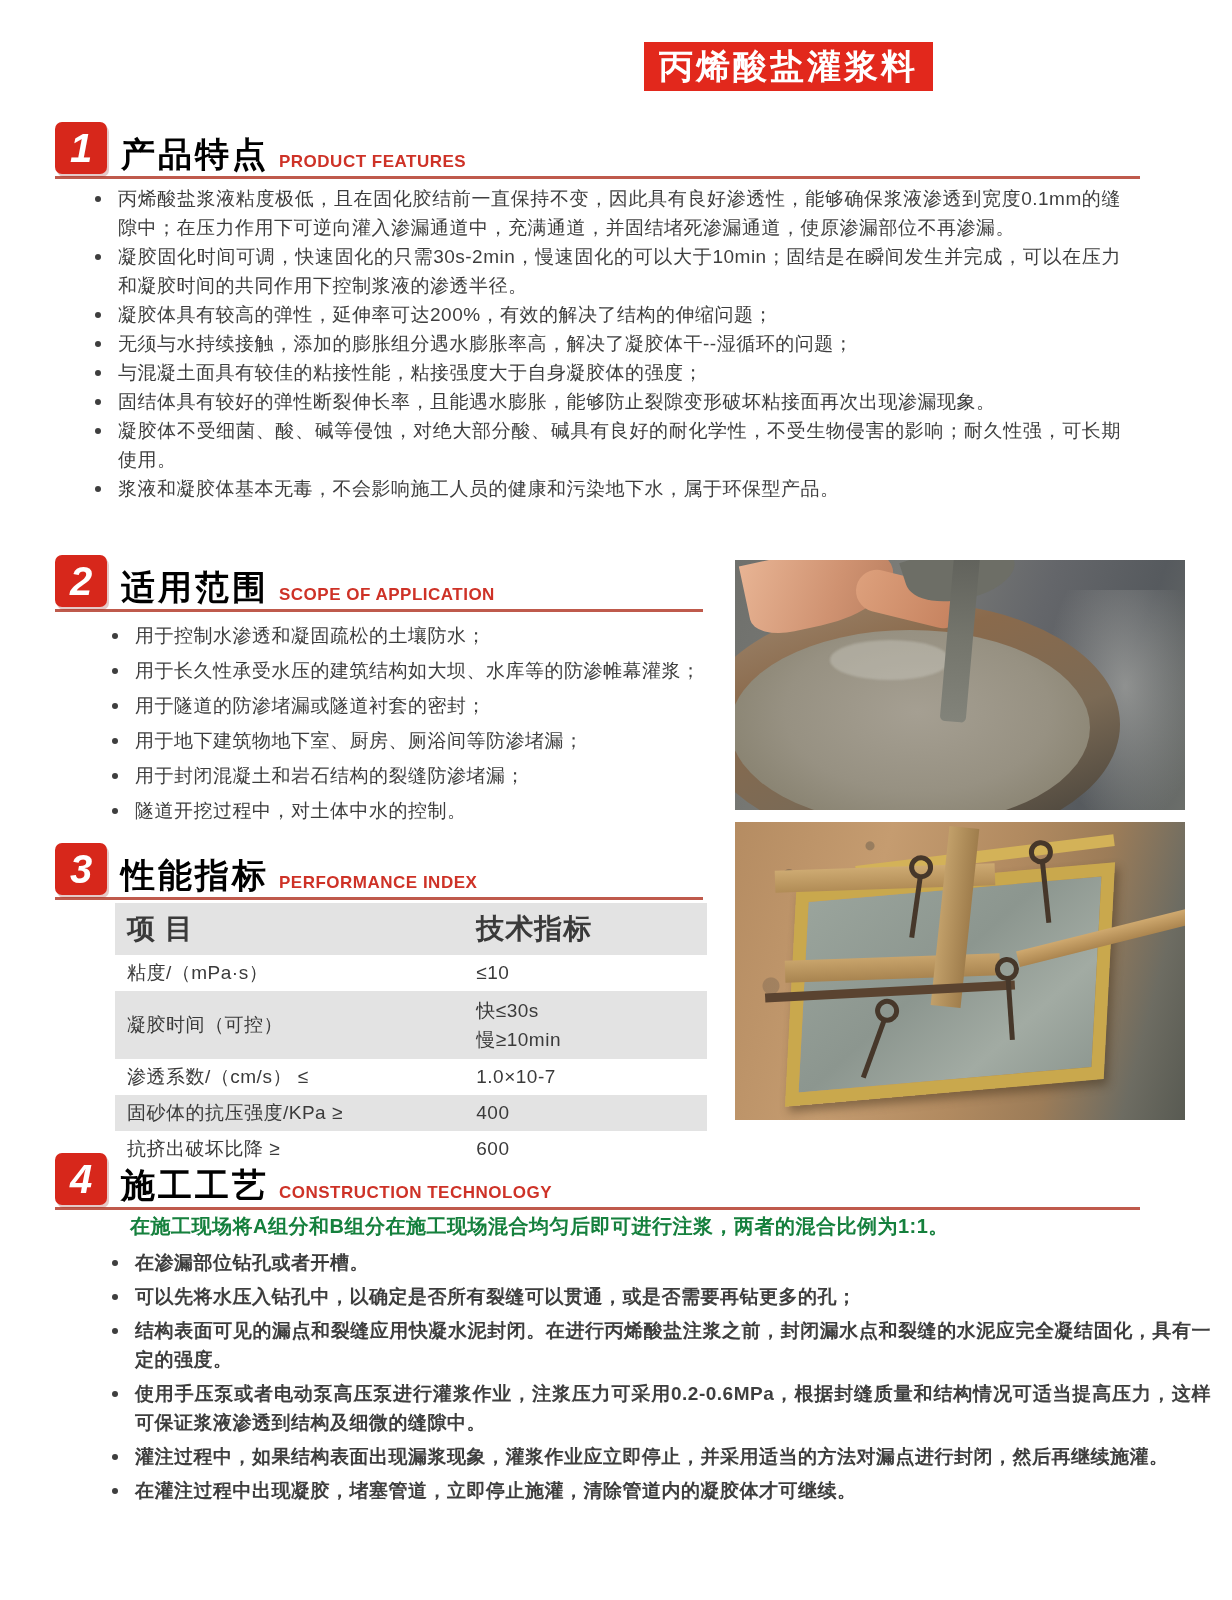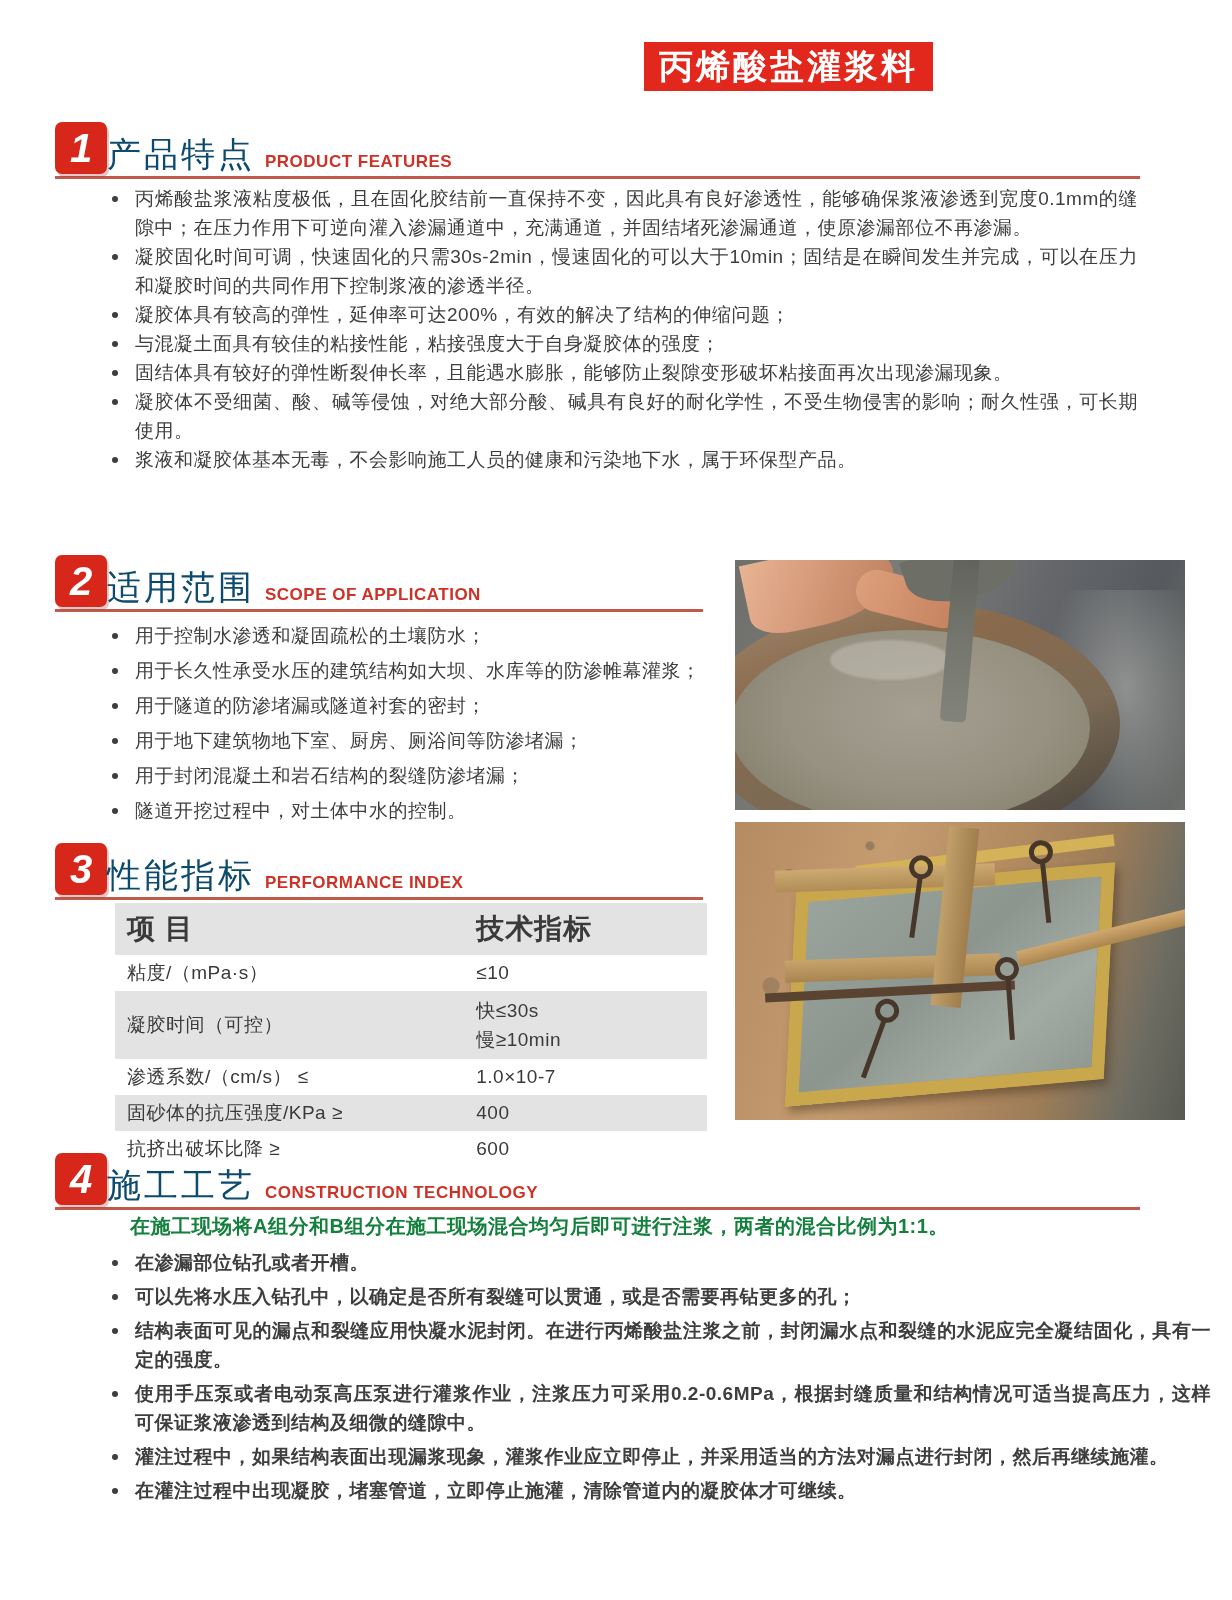--- a/index.html
+++ b/index.html
@@ -12,34 +12,34 @@
             background:#e2281c; color:#ffffff; font-size:34px; font-weight:bold;
             letter-spacing:3px; display:flex; align-items:center; }
 
   
   .sec-header { position:absolute; left:55px; display:flex; align-items:flex-end;
                 border-bottom:3px solid #bf5a4c; padding-bottom:5px; }
   .sec-header .num { width:52px; height:52px; background:#d7271b; border-radius:7px;
                      color:#ffffff; font-size:40px; font-weight:bold; font-style:italic;
                      display:flex; align-items:center; justify-content:center;
                      box-shadow:2px 3px 0 rgba(150,40,30,0.25); margin-bottom:-3px; flex:none; }
-  .sec-header .zh { color:#0c4a6e; font-size:34px; font-weight:normal; letter-spacing:3px; line-height:1; }
+  .sec-header .zh { color:#000000; font-size:34px; font-weight:bold; letter-spacing:3px; margin-left:14px; line-height:1; }
   .sec-header .en { color:#ce3227; font-size:17px; font-weight:bold; margin-left:10px; margin-bottom:1px; line-height:1; letter-spacing:0.5px; }
   .hdr-1 { top:122px; width:1085px; }
   .hdr-2 { top:555px; width:648px; }
   .hdr-3 { top:843px; width:648px; }
   .hdr-4 { top:1153px; width:1085px; }
 
   
   ul.blist { position:absolute; list-style:none; }
   ul.blist li { position:relative; padding-left:32px; font-size:19px; line-height:29px;
                 color:#3e3e3e; text-align:justify; letter-spacing:0.5px; }
   ul.blist li::before { content:''; position:absolute; left:9px; top:12px; width:6px; height:6px;
                         border-radius:50%; background:#3e3e3e; }
-  .list-1 { top:184px; left:103px; width:1035px; }
+  .list-1 { top:184px; left:86px; width:1035px; }
   .list-2 { top:621px; left:103px; width:630px; }
   .list-2 li { margin-bottom:6px; }
   .list-4 { top:1248px; left:103px; width:1108px;font-weight:bold; }
   .list-4 li { margin-bottom:5px; }
 
   
   .s4-intro { position:absolute; top:1213px; left:130px; width:1080px;
               font-size:20px; font-weight:bold; color:#15803d; letter-spacing:0.5px; }
 
   
@@ -117,20 +117,21 @@
   <div class="sec-header hdr-1">
     <div class="num">1</div>
     <div class="zh">产品特点</div>
     <div class="en">PRODUCT FEATURES</div>
   </div>
 
   <ul class="blist list-1">
     <li>丙烯酸盐浆液粘度极低，且在固化胶结前一直保持不变，因此具有良好渗透性，能够确保浆液渗透到宽度0.1mm的缝隙中；在压力作用下可逆向灌入渗漏通道中，充满通道，并固结堵死渗漏通道，使原渗漏部位不再渗漏。</li>
     <li>凝胶固化时间可调，快速固化的只需30s-2min，慢速固化的可以大于10min；固结是在瞬间发生并完成，可以在压力和凝胶时间的共同作用下控制浆液的渗透半径。</li>
     <li>凝胶体具有较高的弹性，延伸率可达200%，有效的解决了结构的伸缩问题；</li>
+    <li>无须与水持续接触，添加的膨胀组分遇水膨胀率高，解决了凝胶体干--湿循环的问题；</li>
     <li>与混凝土面具有较佳的粘接性能，粘接强度大于自身凝胶体的强度；</li>
     <li>固结体具有较好的弹性断裂伸长率，且能遇水膨胀，能够防止裂隙变形破坏粘接面再次出现渗漏现象。</li>
     <li>凝胶体不受细菌、酸、碱等侵蚀，对绝大部分酸、碱具有良好的耐化学性，不受生物侵害的影响；耐久性强，可长期使用。</li>
     <li>浆液和凝胶体基本无毒，不会影响施工人员的健康和污染地下水，属于环保型产品。</li>
   </ul>
 
   <div class="sec-header hdr-2">
     <div class="num">2</div>
     <div class="zh">适用范围</div>
     <div class="en">SCOPE OF APPLICATION</div>

